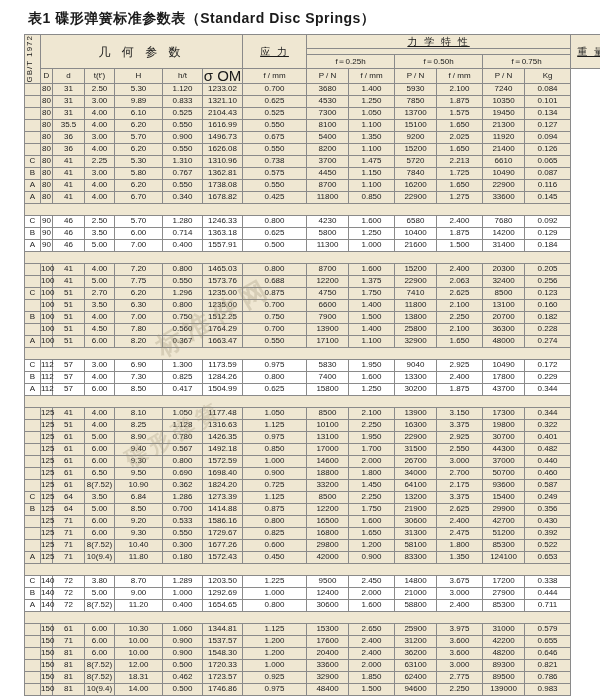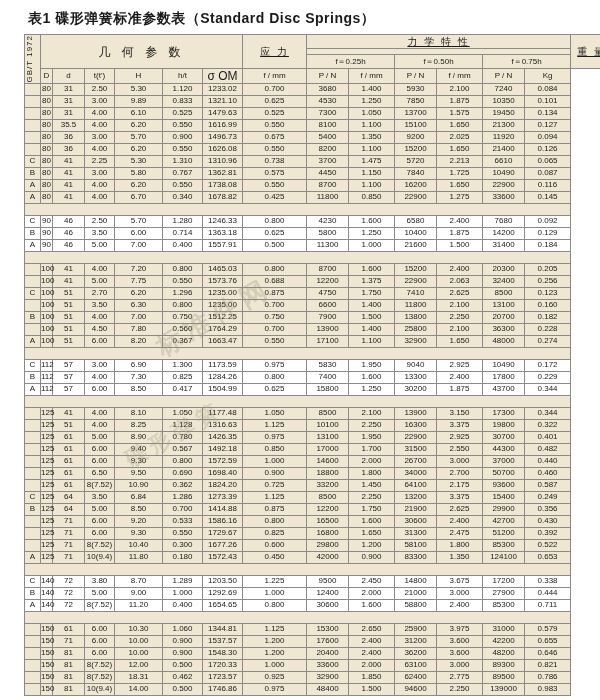--- a/index.html
+++ b/index.html
@@ -28,21 +28,21 @@
     padding:0;
     text-align:center;
     vertical-align:middle;
     line-height:10px;
     height:11px;
     font-weight:normal;
   }
   thead td{background:#efe7d2;font-weight:bold;}
   .hdr-big{font-size:12px;letter-spacing:4px;}
   .hdr-mid{font-size:10px;letter-spacing:2px;text-decoration:underline;}
-  .hdr-sym{font-size:12px;}
+  .hdr-sym{font-size:15px;}
   .rot{
     writing-mode:vertical-rl;
     transform:rotate(180deg);
     font-size:8px;
     letter-spacing:1px;
     white-space:nowrap;
   }
   .vcell{width:16px;}
   .band-a{background:#efe7d2;}
   .band-b{background:#ffffff;}
@@ -166,21 +166,21 @@
           <td>10350</td>
           <td>0.101</td>
         </tr>
         <tr class="band-a">
           <td class="cls"></td>
           <td>80</td>
           <td>31</td>
           <td>4.00</td>
           <td>6.10</td>
           <td>0.525</td>
-          <td>1479.63</td>
+          <td>2104.43</td>
           <td>0.525</td>
           <td>7300</td>
           <td>1.050</td>
           <td>13700</td>
           <td>1.575</td>
           <td>19450</td>
           <td>0.134</td>
         </tr>
         <tr class="band-a">
           <td class="cls"></td>

